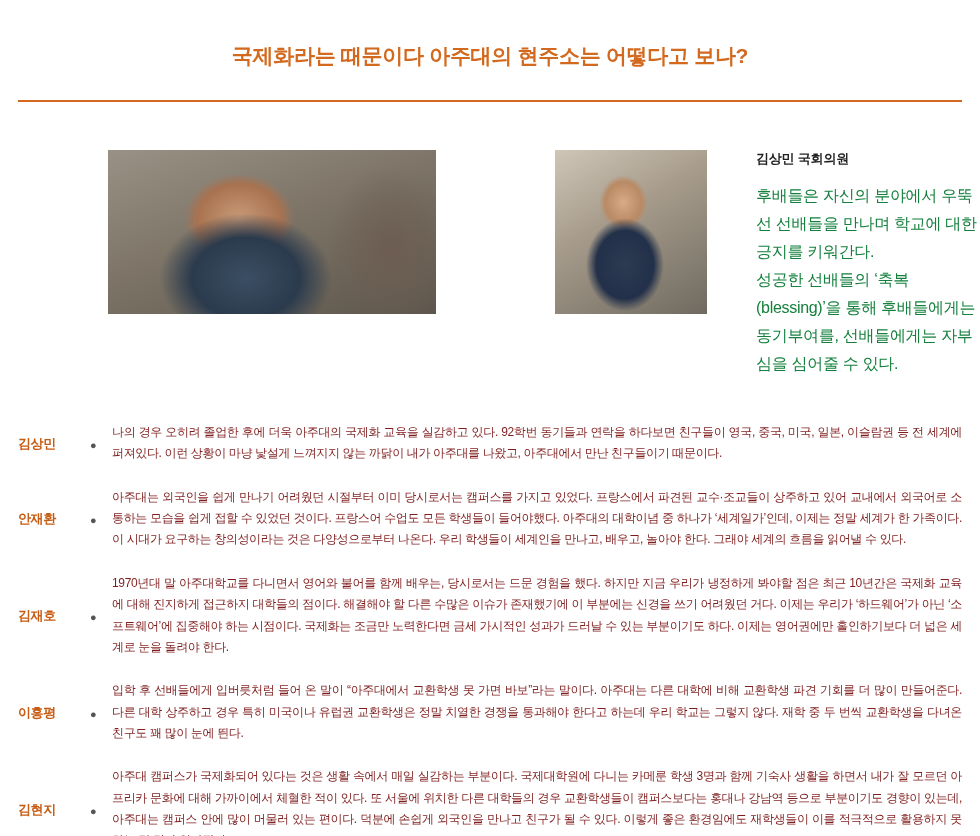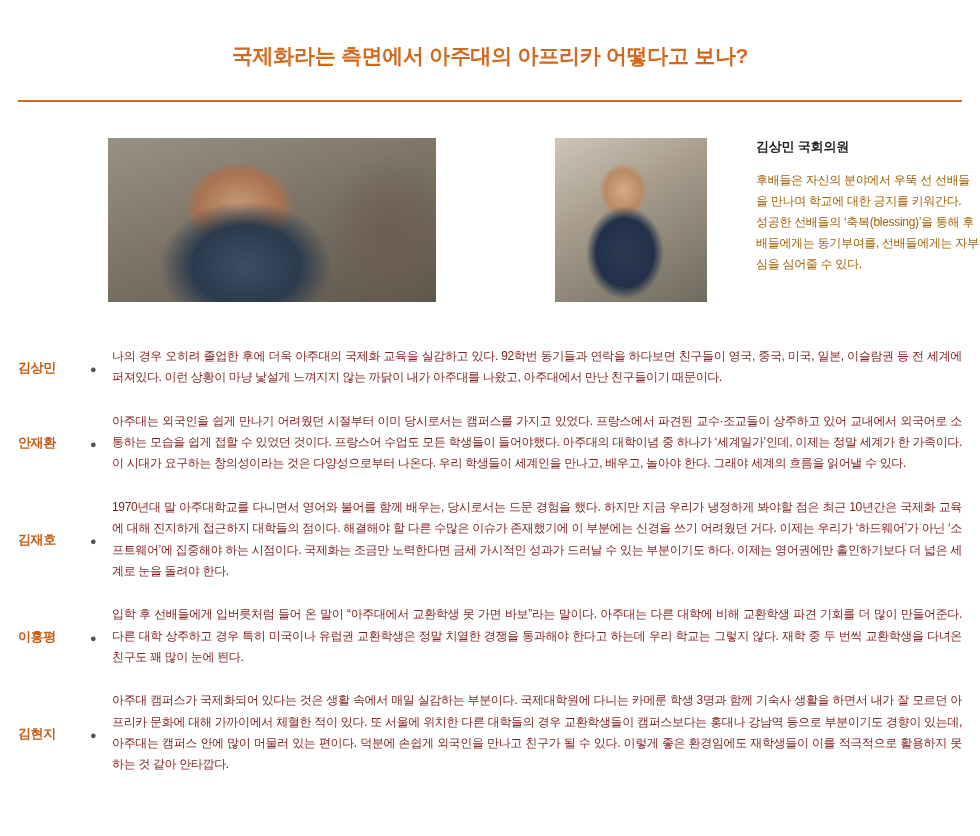--- a/index.html
+++ b/index.html
@@ -29,21 +29,21 @@
     letter-spacing: -0.3px;
   }
   .rule {
     margin: 30px 18px 0 18px;
     border-top: 2px solid #d2691e;
     height: 0;
     font-size: 0;
     line-height: 0;
   }
   .media-row {
-    margin-top: 36px;
+    margin-top: 48px;
     display: flex;
     align-items: flex-start;
     padding-left: 108px;
     gap: 21px;
   }
   .photo {
     background: #b9b2a8;
     position: relative;
     overflow: hidden;
     flex: none;
@@ -71,23 +71,23 @@
     max-width: 300px;
   }
   .speaker-name {
     font-size: 13px;
     font-weight: bold;
     color: #222222;
     margin-bottom: 14px;
     letter-spacing: -0.2px;
   }
   .speaker-quote {
-    font-size: 12px;
+    font-size: 16px;
     line-height: 1.75;
-    color: #a16207;
+    color: #15803d;
     letter-spacing: -0.3px;
   }
   .transcript {
     margin-top: 44px;
     padding: 0 18px 0 18px;
   }
   .entry {
     display: flex;
     align-items: center;
     margin-bottom: 22px;
@@ -116,21 +116,21 @@
     color: #7f1d1d;
     letter-spacing: -0.35px;
     text-align: justify;
   }
 </style>
 </head>
 <body>
 
 <div class="page">
 
-  <div class="headline">국제화라는 측면에서 아주대의 아프리카 어떻다고 보나?</div>
+  <div class="headline">국제화라는 때문이다 아주대의 현주소는 어떻다고 보나?</div>
 
   <div class="rule"></div>
 
   <div class="media-row">
     <div class="photo photo-large"></div>
     <div class="photo photo-small"></div>
     <div class="speaker-card">
       <div class="speaker-name">김상민 국회의원</div>
       <div class="speaker-quote" style="white-space: pre-line;">후배들은 자신의 분야에서 우뚝 선 선배들을 만나며 학교에 대한 긍지를 키워간다.
 성공한 선배들의 ‘축복(blessing)’을 통해 후배들에게는 동기부여를, 선배들에게는 자부심을 심어줄 수 있다.</div>

